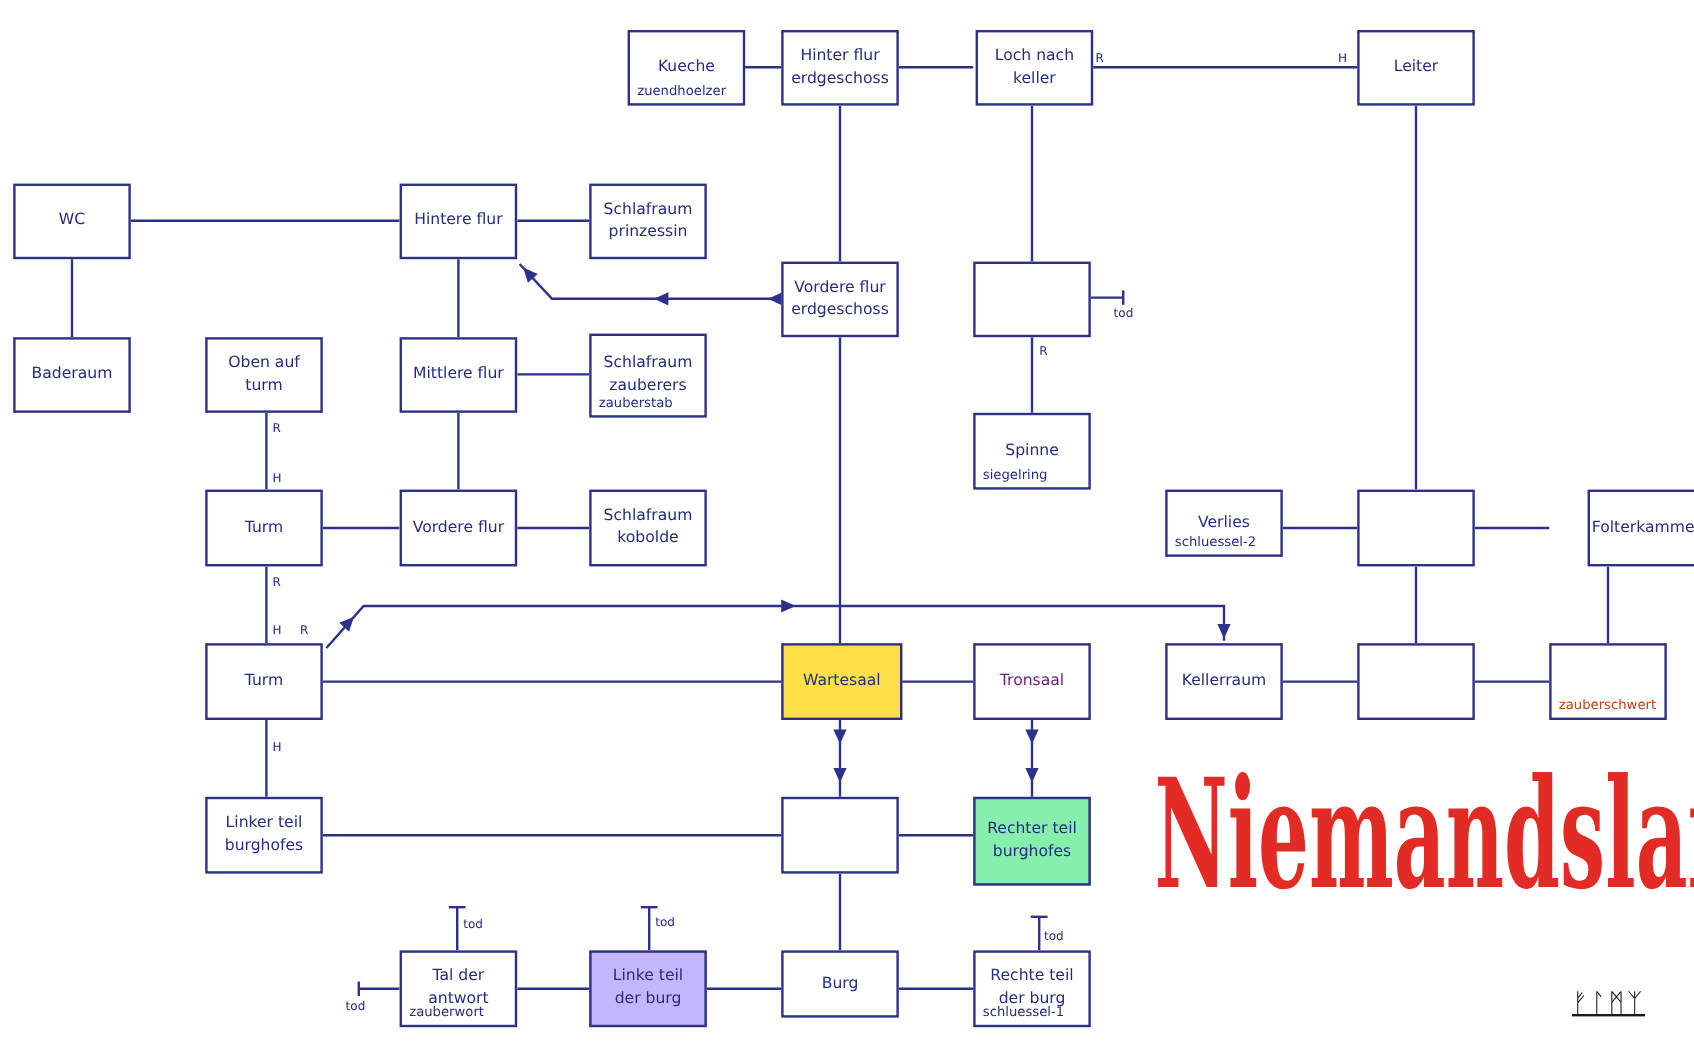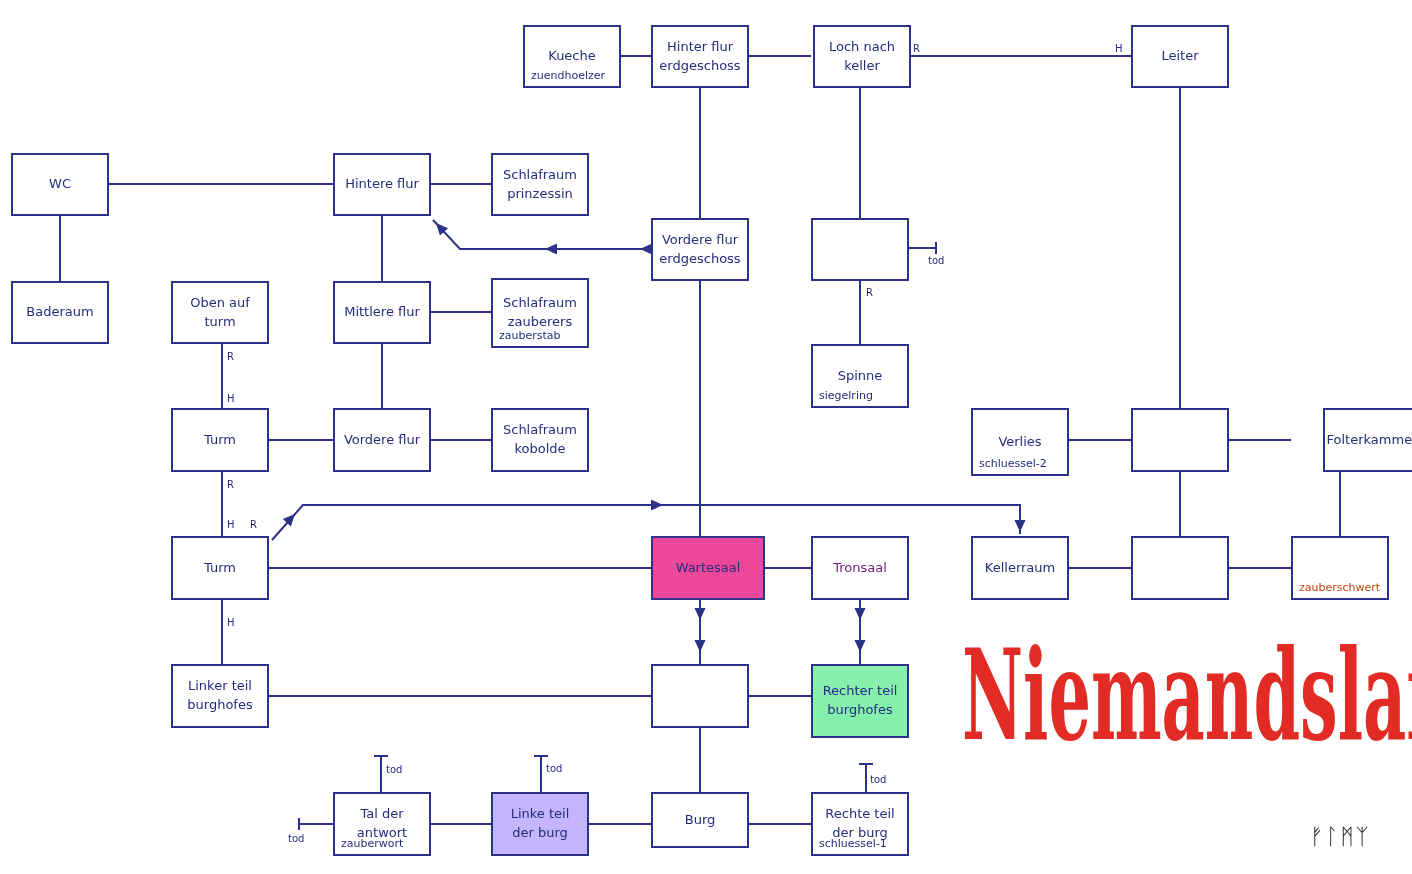--- a/index.html
+++ b/index.html
@@ -147,32 +147,32 @@
       <div class="node" style="left: 171px; top: 408px; width: 98px; height: 64px; border: 2px solid rgb(45, 49, 135); background: rgb(255, 255, 255); color: rgb(36, 45, 126);">
         <div class="node-line">Turm</div>
       </div>
       <div class="node" style="left: 333px; top: 408px; width: 98px; height: 64px; border: 2px solid rgb(45, 49, 135); background: rgb(255, 255, 255); color: rgb(36, 45, 126);">
         <div class="node-line">Vordere flur</div>
       </div>
       <div class="node" style="left: 491px; top: 408px; width: 98px; height: 64px; border: 2px solid rgb(45, 49, 135); background: rgb(255, 255, 255); color: rgb(36, 45, 126);">
         <div class="node-line">Schlafraum</div>
         <div class="node-line">kobolde</div>
       </div>
-      <div class="node" style="left: 971px; top: 408px; width: 98px; height: 68px; border: 2px solid rgb(45, 49, 135); background: rgb(255, 255, 255); color: rgb(36, 45, 126);">
+      <div class="node" style="left: 971px; top: 408px; width: 98px; height: 56px; border: 2px solid rgb(45, 49, 135); background: rgb(255, 255, 255); color: rgb(36, 45, 126);">
         <div class="node-line">Verlies</div>
         <div class="node-sub">schluessel-2</div>
       </div>
       <div class="node" style="left: 1131px; top: 408px; width: 98px; height: 64px; border: 2px solid rgb(45, 49, 135); background: rgb(255, 255, 255); color: rgb(36, 45, 126);"></div>
       <div class="node" style="left: 1291px; top: 408px; width: 98px; height: 64px; border: 2px solid rgb(45, 49, 135); background: rgb(255, 255, 255); color: rgb(36, 45, 126); margin-left: 32px;">
         <div class="node-line">Folterkammer</div>
       </div>
       <div class="node" style="left: 171px; top: 536px; width: 98px; height: 64px; border: 2px solid rgb(45, 49, 135); background: rgb(255, 255, 255); color: rgb(36, 45, 126);">
         <div class="node-line">Turm</div>
       </div>
-      <div class="node" style="left: 651px; top: 536px; width: 114px; height: 64px; border: 2px solid rgb(45, 49, 135); background: #ec4899; color: rgb(36, 45, 126);">
+      <div class="node" style="left: 651px; top: 536px; width: 101px; height: 64px; border: 2px solid rgb(45, 49, 135); background: #fde047; color: rgb(36, 45, 126);">
         <div class="node-line">Wartesaal</div>
       </div>
       <div class="node" style="left: 811px; top: 536px; width: 98px; height: 64px; border: 2px solid rgb(45, 49, 135); background: rgb(255, 255, 255); color: #701a75;">
         <div class="node-line">Tronsaal</div>
       </div>
       <div class="node" style="left: 971px; top: 536px; width: 98px; height: 64px; border: 2px solid rgb(45, 49, 135); background: rgb(255, 255, 255); color: rgb(36, 45, 126);">
         <div class="node-line">Kellerraum</div>
       </div>
       <div class="node" style="left: 1131px; top: 536px; width: 98px; height: 64px; border: 2px solid rgb(45, 49, 135); background: rgb(255, 255, 255); color: rgb(36, 45, 126);"></div>
       <div class="node" style="left: 1291px; top: 536px; width: 98px; height: 64px; border: 2px solid rgb(45, 49, 135); background: rgb(255, 255, 255); color: #c2410c;">
@@ -199,14 +199,14 @@
       <div class="node" style="left: 651px; top: 792px; width: 98px; height: 56px; border: 2px solid rgb(45, 49, 135); background: rgb(255, 255, 255); color: rgb(36, 45, 126);">
         <div class="node-line">Burg</div>
       </div>
       <div class="node" style="left: 811px; top: 792px; width: 98px; height: 64px; border: 2px solid rgb(45, 49, 135); background: rgb(255, 255, 255); color: rgb(36, 45, 126);">
         <div class="node-line">Rechte teil</div>
         <div class="node-line">der burg</div>
         <div class="node-sub">schluessel-1</div>
       </div>
     </div>
   <div class="map-title" style="color: rgb(225, 43, 36);">Niemandsland</div>
-  <div class="runes" style="color: rgb(26, 26, 26);">ᚠᛚᛗᛉ</div>
+  <div class="runes" style="color: rgb(26, 26, 26); text-decoration: underline;">ᚠᛚᛗᛉ</div>
 </div>
 
 </body></html>

